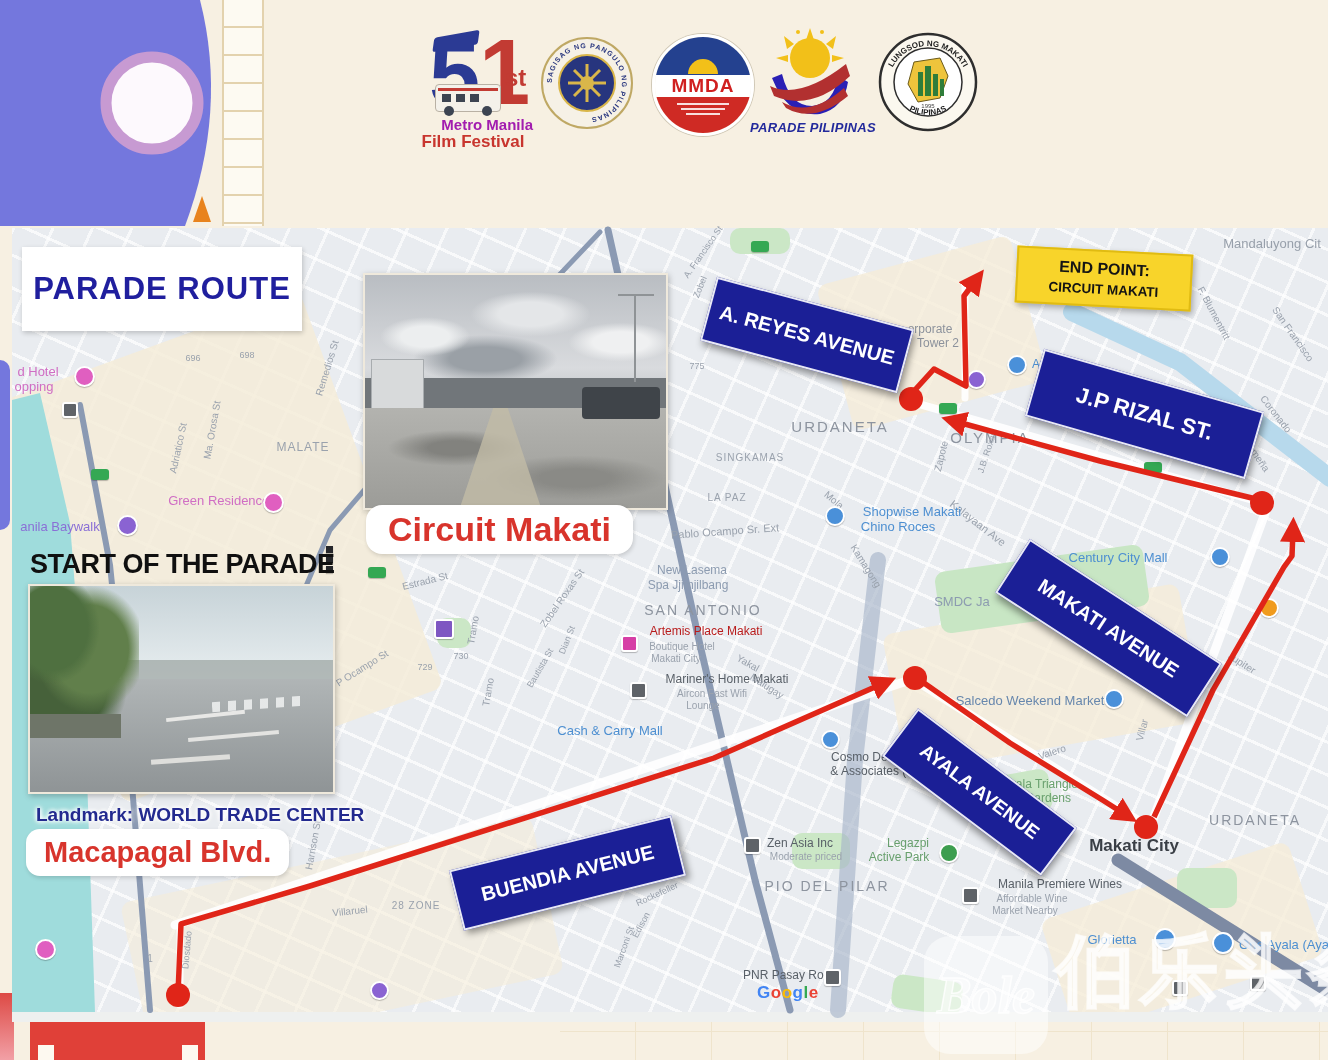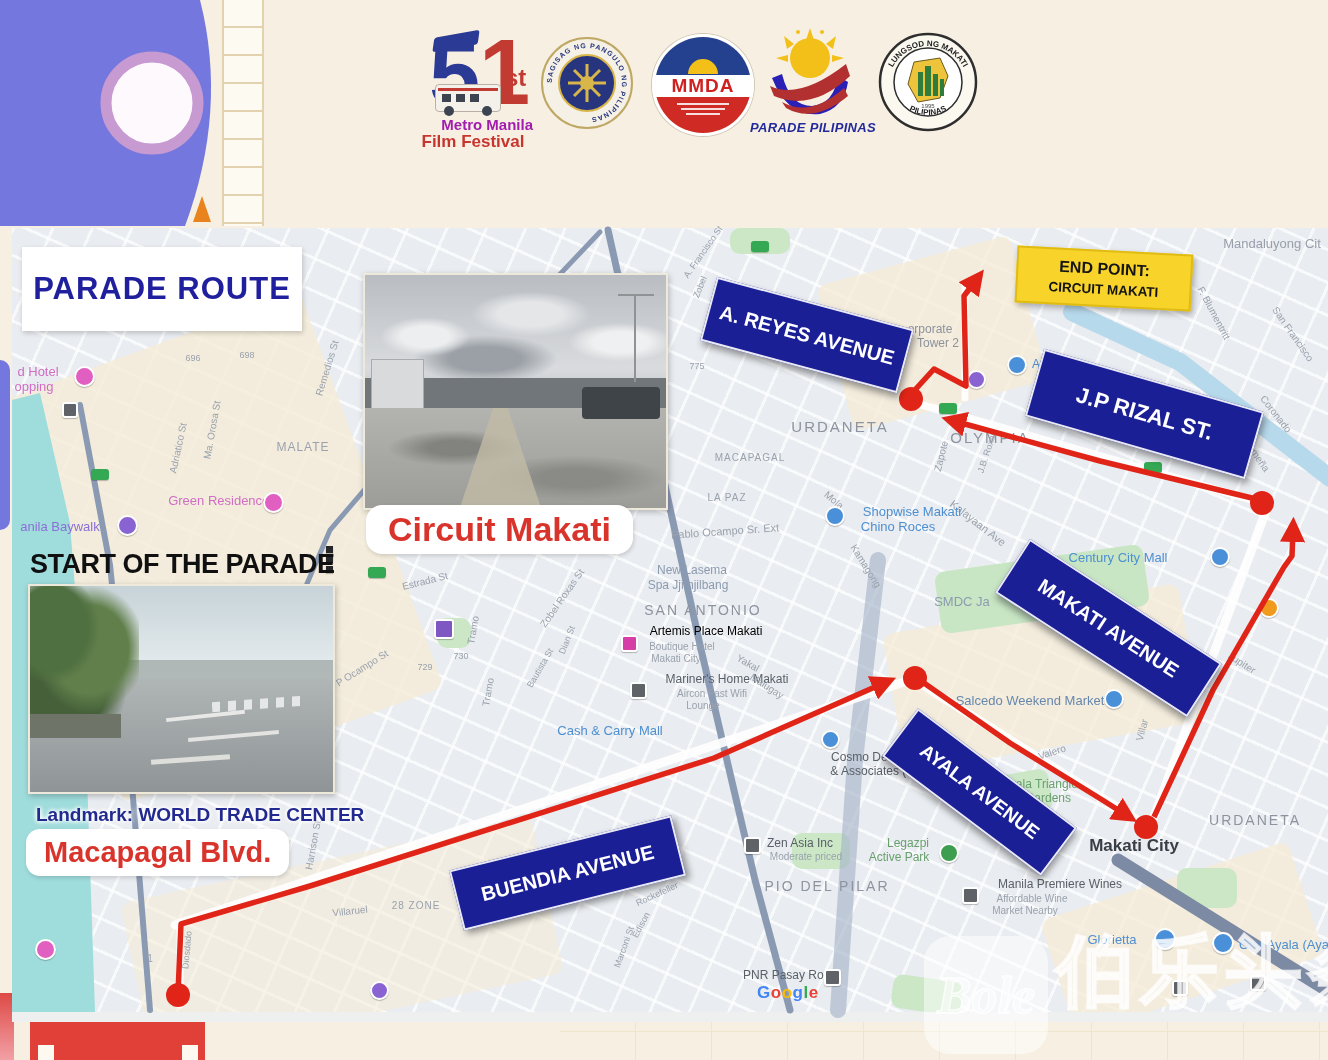--- a/index.html
+++ b/index.html
@@ -236,21 +236,21 @@
       <polyline points="180,925 180,1005" stroke="#ffffff" stroke-width="7" opacity=".9"></polyline>
     </g>
   </svg>
 
   <div id="map-dyn">
     <span id="google-wrap"><span style="color: rgb(66, 133, 244);">G</span><span style="color: rgb(234, 67, 53);">o</span><span style="color: rgb(251, 188, 5);">o</span><span style="color: rgb(66, 133, 244);">g</span><span style="color: rgb(52, 168, 83);">l</span><span style="color: rgb(234, 67, 53);">e</span></span>
   <span class="mlabel" style="left: 1272px; top: 243px; font-size: 13px; color: rgb(152, 160, 171); font-weight: 500; letter-spacing: 0px; transform: translate(-50%, -50%) rotate(0deg);">Mandaluyong Cit</span>
       <span class="mlabel" style="left: 1092px; top: 288px; font-size: 10px; color: rgb(154, 162, 173); font-weight: 400; letter-spacing: 1px; transform: translate(-50%, -50%) rotate(0deg);">VERGARA</span>
       <span class="mlabel" style="left: 840px; top: 426px; font-size: 15px; color: rgb(141, 148, 159); font-weight: 500; letter-spacing: 2px; transform: translate(-50%, -50%) rotate(0deg);">URDANETA</span>
       <span class="mlabel" style="left: 990px; top: 437px; font-size: 15px; color: rgb(141, 148, 159); font-weight: 500; letter-spacing: 2px; transform: translate(-50%, -50%) rotate(0deg);">OLYMPIA</span>
-      <span class="mlabel" style="left: 750px; top: 457px; font-size: 10px; color: rgb(154, 162, 173); font-weight: 400; letter-spacing: 1px; transform: translate(-50%, -50%) rotate(0deg);">MACAPAGAL</span>
+      <span class="mlabel" style="left: 750px; top: 457px; font-size: 10px; color: rgb(154, 162, 173); font-weight: 400; letter-spacing: 1px; transform: translate(-50%, -50%) rotate(0deg);">SINGKAMAS</span>
       <span class="mlabel" style="left: 727px; top: 497px; font-size: 10px; color: rgb(154, 162, 173); font-weight: 400; letter-spacing: 1px; transform: translate(-50%, -50%) rotate(0deg);">LA PAZ</span>
       <span class="mlabel" style="left: 703px; top: 610px; font-size: 14px; color: rgb(141, 148, 159); font-weight: 500; letter-spacing: 2px; transform: translate(-50%, -50%) rotate(0deg);">SAN ANTONIO</span>
       <span class="mlabel" style="left: 303px; top: 447px; font-size: 12px; color: rgb(154, 162, 173); font-weight: 400; letter-spacing: 1px; transform: translate(-50%, -50%) rotate(0deg);">MALATE</span>
       <span class="mlabel" style="left: 827px; top: 886px; font-size: 14px; color: rgb(141, 148, 159); font-weight: 500; letter-spacing: 2px; transform: translate(-50%, -50%) rotate(0deg);">PIO DEL PILAR</span>
       <span class="mlabel" style="left: 1255px; top: 820px; font-size: 14px; color: rgb(141, 148, 159); font-weight: 500; letter-spacing: 2px; transform: translate(-50%, -50%) rotate(0deg);">URDANETA</span>
       <span class="mlabel" style="left: 1134px; top: 846px; font-size: 17px; color: rgb(58, 63, 70); font-weight: 700; letter-spacing: 0px; transform: translate(-50%, -50%) rotate(0deg);">Makati City</span>
       <span class="mlabel" style="left: 962px; top: 601px; font-size: 13px; color: rgb(140, 155, 176); font-weight: 500; letter-spacing: 0px; transform: translate(-50%, -50%) rotate(0deg);">SMDC Ja</span>
       <span class="mlabel" style="left: 1118px; top: 557px; font-size: 13px; color: rgb(77, 143, 209); font-weight: 500; letter-spacing: 0px; transform: translate(-50%, -50%) rotate(0deg);">Century City Mall</span>
       <span class="mlabel" style="left: 1030px; top: 700px; font-size: 13px; color: rgb(103, 135, 173); font-weight: 500; letter-spacing: 0px; transform: translate(-50%, -50%) rotate(0deg);">Salcedo Weekend Market</span>
       <span class="mlabel" style="left: 1040px; top: 784px; font-size: 12px; color: rgb(105, 160, 110); font-weight: 500; letter-spacing: 0px; transform: translate(-50%, -50%) rotate(0deg);">Ayala Triangle</span>
@@ -259,21 +259,21 @@
       <span class="mlabel" style="left: 1142px; top: 730px; font-size: 10px; color: rgb(154, 162, 173); font-weight: 400; letter-spacing: 0px; transform: translate(-50%, -50%) rotate(-75deg);">Villar</span>
       <span class="mlabel" style="left: 1242px; top: 663px; font-size: 10px; color: rgb(154, 162, 173); font-weight: 400; letter-spacing: 0px; transform: translate(-50%, -50%) rotate(33deg);">Jupiter</span>
       <span class="mlabel" style="left: 978px; top: 523px; font-size: 11px; color: rgb(154, 162, 173); font-weight: 400; letter-spacing: 0px; transform: translate(-50%, -50%) rotate(38deg);">Kalayaan Ave</span>
       <span class="mlabel" style="left: 987px; top: 452px; font-size: 9px; color: rgb(154, 162, 173); font-weight: 400; letter-spacing: 0px; transform: translate(-50%, -50%) rotate(-72deg);">J.B. Roxas</span>
       <span class="mlabel" style="left: 941px; top: 456px; font-size: 10px; color: rgb(154, 162, 173); font-weight: 400; letter-spacing: 0px; transform: translate(-50%, -50%) rotate(-76deg);">Zapote</span>
       <span class="mlabel" style="left: 834px; top: 500px; font-size: 10px; color: rgb(154, 162, 173); font-weight: 400; letter-spacing: 0px; transform: translate(-50%, -50%) rotate(40deg);">Mola</span>
       <span class="mlabel" style="left: 866px; top: 566px; font-size: 10px; color: rgb(154, 162, 173); font-weight: 400; letter-spacing: 0px; transform: translate(-50%, -50%) rotate(58deg);">Kamagong</span>
       <span class="mlabel" style="left: 725px; top: 531px; font-size: 11px; color: rgb(154, 162, 173); font-weight: 400; letter-spacing: 0px; transform: translate(-50%, -50%) rotate(-4deg);">Pablo Ocampo Sr. Ext</span>
       <span class="mlabel" style="left: 692px; top: 570px; font-size: 12px; color: rgb(140, 155, 176); font-weight: 500; letter-spacing: 0px; transform: translate(-50%, -50%) rotate(0deg);">New Lasema</span>
       <span class="mlabel" style="left: 688px; top: 585px; font-size: 12px; color: rgb(140, 155, 176); font-weight: 500; letter-spacing: 0px; transform: translate(-50%, -50%) rotate(0deg);">Spa Jjimjilbang</span>
-      <span class="mlabel" style="left: 706px; top: 631px; font-size: 12px; color: #000000; font-weight: 500; letter-spacing: 0px; transform: translate(-50%, -50%) rotate(0deg);">Artemis Place Makati</span>
+      <span class="mlabel" style="left: 706px; top: 631px; font-size: 12px; color: #b91c1c; font-weight: 500; letter-spacing: 0px; transform: translate(-50%, -50%) rotate(0deg);">Artemis Place Makati</span>
       <span class="mlabel" style="left: 682px; top: 646px; font-size: 10px; color: rgb(154, 162, 173); font-weight: 400; letter-spacing: 0px; transform: translate(-50%, -50%) rotate(0deg);">Boutique Hotel</span>
       <span class="mlabel" style="left: 676px; top: 658px; font-size: 10px; color: rgb(154, 162, 173); font-weight: 400; letter-spacing: 0px; transform: translate(-50%, -50%) rotate(0deg);">Makati City</span>
       <span class="mlabel" style="left: 727px; top: 679px; font-size: 12px; color: rgb(89, 96, 104); font-weight: 500; letter-spacing: 0px; transform: translate(-50%, -50%) rotate(0deg);">Mariner's Home Makati</span>
       <span class="mlabel" style="left: 712px; top: 693px; font-size: 10px; color: rgb(154, 162, 173); font-weight: 400; letter-spacing: 0px; transform: translate(-50%, -50%) rotate(0deg);">Aircon Fast Wifi</span>
       <span class="mlabel" style="left: 703px; top: 705px; font-size: 10px; color: rgb(154, 162, 173); font-weight: 400; letter-spacing: 0px; transform: translate(-50%, -50%) rotate(0deg);">Lounge</span>
       <span class="mlabel" style="left: 610px; top: 730px; font-size: 13px; color: rgb(77, 143, 209); font-weight: 500; letter-spacing: 0px; transform: translate(-50%, -50%) rotate(0deg);">Cash &amp; Carry Mall</span>
       <span class="mlabel" style="left: 878px; top: 757px; font-size: 12px; color: rgb(89, 96, 104); font-weight: 500; letter-spacing: 0px; transform: translate(-50%, -50%) rotate(0deg);">Cosmo Dental Bu</span>
       <span class="mlabel" style="left: 872px; top: 771px; font-size: 12px; color: rgb(89, 96, 104); font-weight: 500; letter-spacing: 0px; transform: translate(-50%, -50%) rotate(0deg);">&amp; Associates (T</span>
       <span class="mlabel" style="left: 912px; top: 511px; font-size: 13px; color: rgb(77, 143, 209); font-weight: 500; letter-spacing: 0px; transform: translate(-50%, -50%) rotate(0deg);">Shopwise Makati</span>
       <span class="mlabel" style="left: 898px; top: 526px; font-size: 13px; color: rgb(77, 143, 209); font-weight: 500; letter-spacing: 0px; transform: translate(-50%, -50%) rotate(0deg);">Chino Roces</span>

